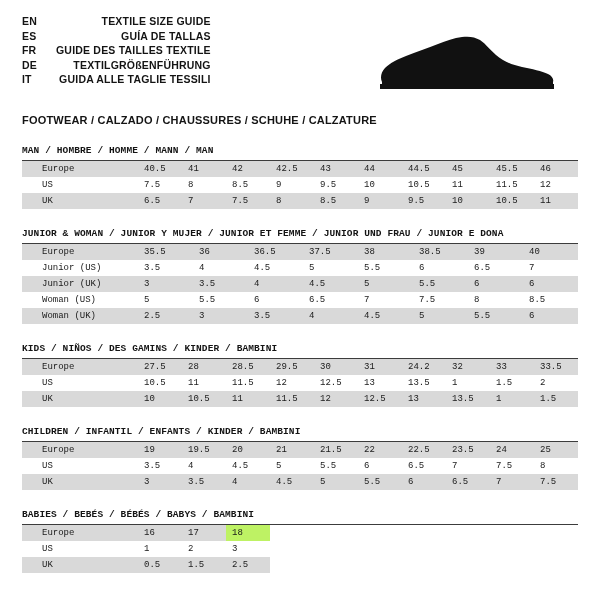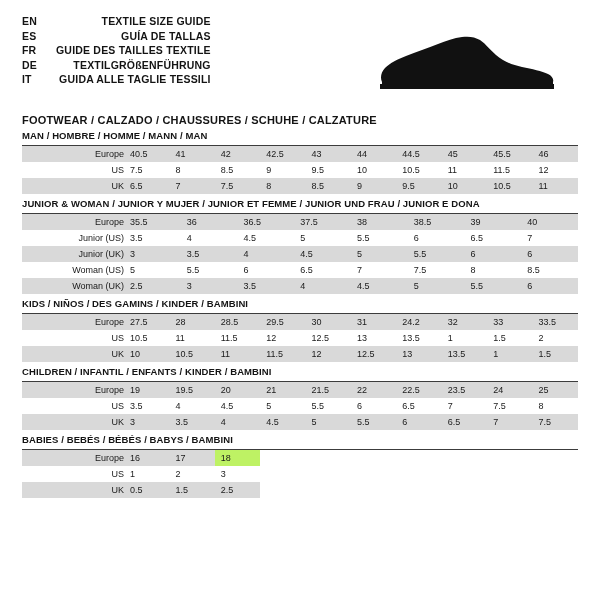--- a/index.html
+++ b/index.html
@@ -58,21 +58,22 @@
   .footwear-line {
     margin-top: 14px;
     font-size: 11px;
     font-weight: bold;
     letter-spacing: 0.2px;
     color: #141414;
   }
 
   
   .section {
-    margin-top: 4px;
+    margin-top: 19px;
+    font-family: Liberation Mono, monospace;
   }
   .section-title {
     font-size: 9.5px;
     font-weight: bold;
     color: #141414;
     padding-bottom: 4px;
     border-bottom: 1px solid #3c3c3c;
     letter-spacing: 0.1px;
   }
   table.size {
@@ -87,22 +88,21 @@
     white-space: nowrap;
   }
   table.size tr.shaded td {
     background: #d9d9d9;
   }
   table.size tr.plain td {
     background: #ffffff;
   }
   table.size td.rowlabel {
     width: 96px;
-    padding-left: 6px;
-    text-align: right;
+    padding-left: 20px;
   }
   .babies table.size td.rowlabel { width: 96px; }
 </style>
 </head>
 <body>
 
 <div class="page">
 
   <div class="header">
     <table class="lang-table">

